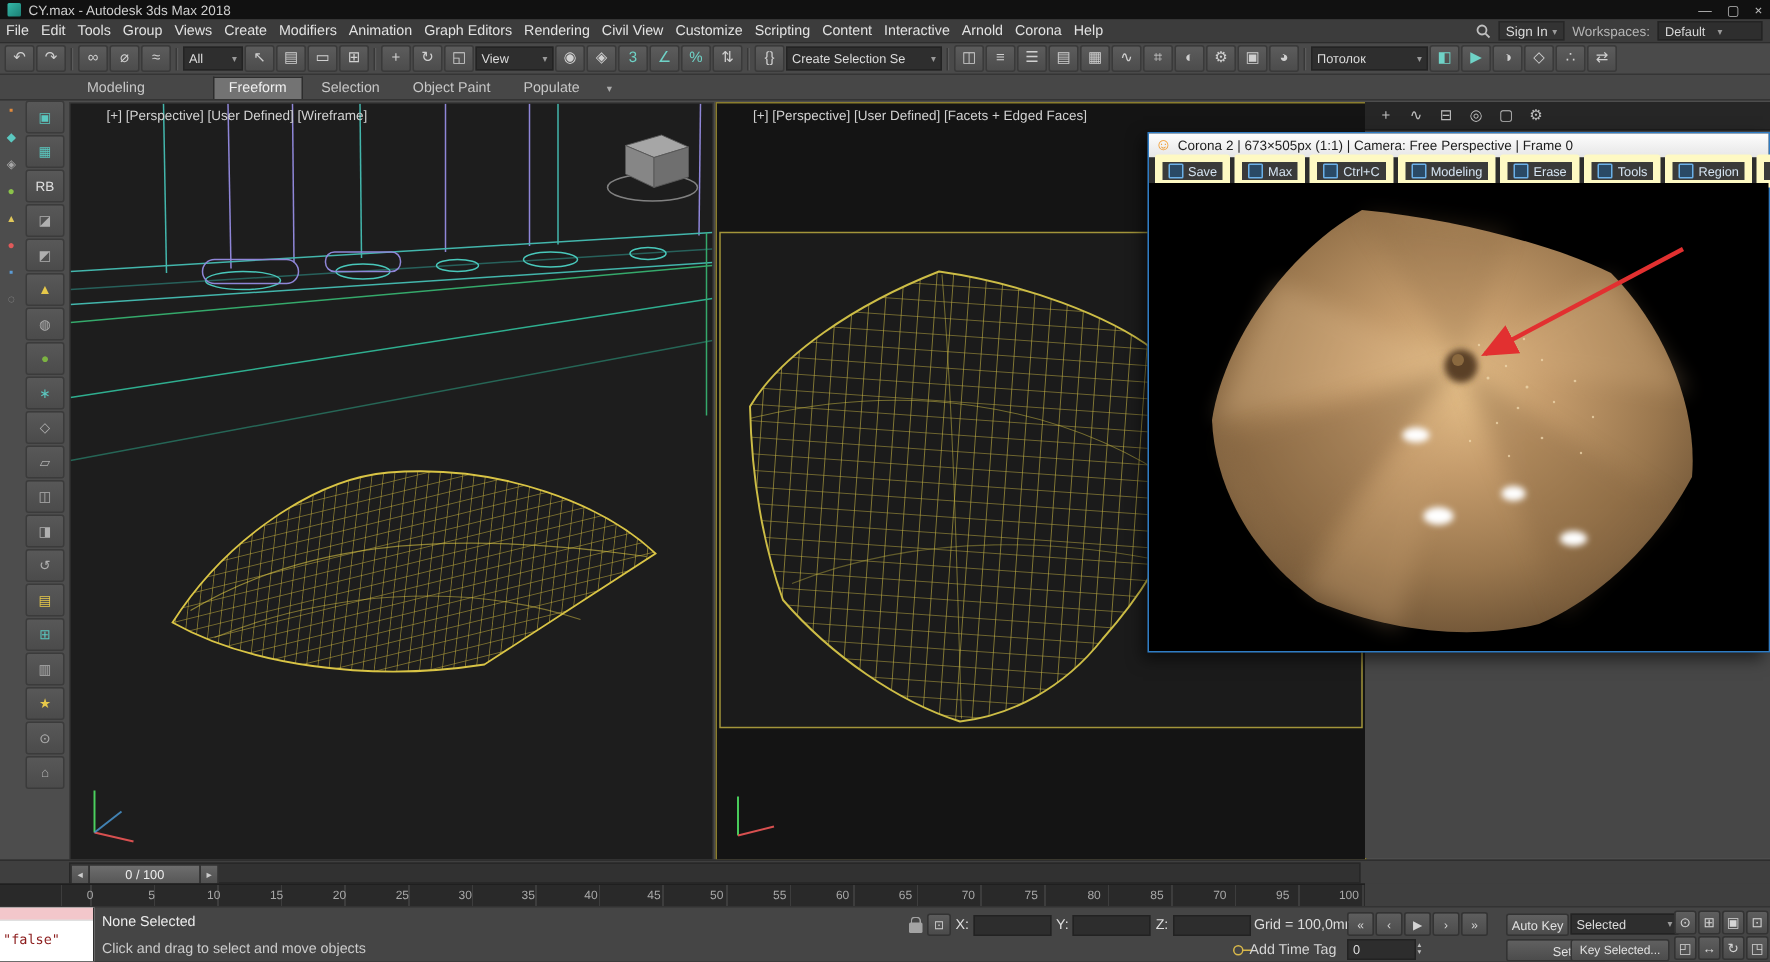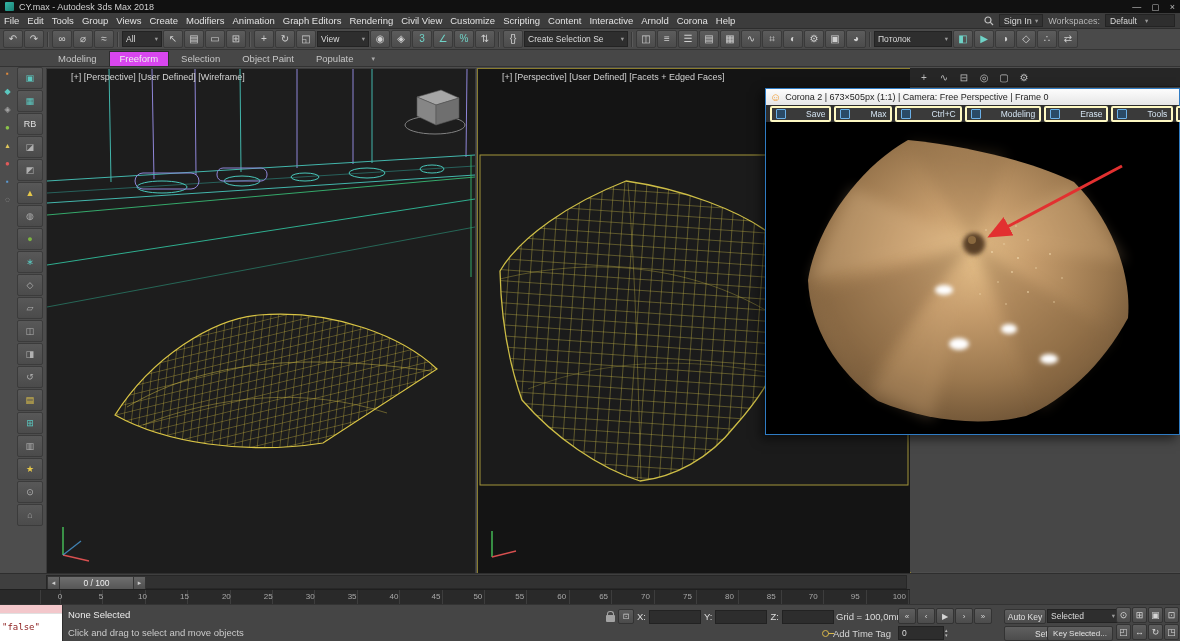--- a/index.html
+++ b/index.html
@@ -23,21 +23,21 @@
   .tgroup{display:contents;}
   .tbtn{width:18px;height:16px;flex:0 0 auto;background:linear-gradient(#5c5c5c,#4c4c4c);border:1px solid #3a3a3a;border-radius:2px;
         display:flex;align-items:center;justify-content:center;font-size:10px;color:#d0d0d0;line-height:1;overflow:hidden;}
   .tsep{width:1px;height:15px;background:#383838;border-right:1px solid #5a5a5a;margin:0 2px;flex:0 0 auto;}
   .tdrop{height:14px;background:#2e2e2e;border:1px solid #232323;display:flex;align-items:center;justify-content:space-between;
          gap:3px;font-size:8.5px;padding:0 3px;color:#ddd;flex:0 0 auto;white-space:nowrap;overflow:hidden;}
   .w34{width:32px;} .w44{width:44px;} .w96{width:96px;} .w72{width:70px;}
   
   .ribbon{height:16px;background:#474747;border-bottom:1px solid #333;display:flex;align-items:flex-end;gap:2px;padding-left:48px;font-size:9.5px;}
   .rtab{padding:1px 10px 2px 10px;color:#c6c6c6;}
-  .rtab.active{background:#d946ef;color:#efefef;border:1px solid #2d2d2d;border-bottom:none;}
+  .rtab.active{background:#737373;color:#efefef;border:1px solid #2d2d2d;border-bottom:none;margin-left:33px;}
   .rchev{font-size:7px;color:#aaa;padding:0 6px 3px 6px;}
   
   .main{position:absolute;top:64px;left:0;right:0;height:509px;}
   .left-dock{position:absolute;left:0;top:0;width:45px;height:100%;display:flex;}
   .dock-narrow{width:15px;display:flex;flex-direction:column;align-items:center;gap:10px;padding-top:6px;font-size:8px;}
   .dock-wide{width:30px;display:flex;flex-direction:column;align-items:center;gap:1px;padding-top:3px;}
   .dtile{width:24px;height:20px;background:linear-gradient(#585858,#4b4b4b);border:1px solid #3b3b3b;border-radius:2px;
          display:flex;align-items:center;justify-content:center;font-size:9px;flex:0 0 auto;}
   .dico{line-height:1;}
   .viewport{position:absolute;top:4px;height:504px;overflow:hidden;}
@@ -47,21 +47,21 @@
   .vp-canvas{position:absolute;top:0;left:0;}
   .right-panel{position:absolute;left:910px;top:4px;right:0;height:504px;background:#474747;}
   .rp-tabs{height:18px;background:#262626;border-bottom:1px solid #1d1d1d;display:flex;align-items:center;gap:4px;padding:0 6px;font-size:10px;color:#bdbdbd;}
   .rp-tab{width:16px;text-align:center;}
   
   .corona{position:absolute;left:765px;top:24px;width:415px;height:347px;background:#1e1e1e;border:1px solid #2f7cc4;
           box-shadow:-4px 4px 10px rgba(0,0,0,.55);z-index:5;box-sizing:border-box;}
   .corona-titlebar{height:16px;background:linear-gradient(#fdfdfd,#e6e6e6);color:#1d1d1d;font-size:9px;display:flex;align-items:center;gap:4px;padding:0 4px;}
   .smiley{color:#f29b2d;font-size:11px;line-height:1;}
   .corona-toolbar{height:17px;background:#2d2d2d;display:flex;align-items:center;gap:3px;padding:0 4px;font-size:8.5px;color:#d5e4f2;}
-  .cbtn{display:flex;align-items:center;gap:20px;padding:1px 4px;background:#3a3a3a;border:2px solid #fef9c3;border-radius:2px;white-space:nowrap;}
+  .cbtn{display:flex;align-items:center;gap:3px;padding:1px 4px;background:#3a3a3a;border:5px solid #fef9c3;border-radius:2px;white-space:nowrap;}
   .cbtn:last-child{margin-left:auto;}
   .chip{width:8px;height:8px;background:#2a4a66;border:1px solid #6ab0e8;border-radius:1px;flex:0 0 auto;}
   .corona-render{position:absolute;top:33px;left:0;right:0;bottom:0;background:#000;}
   
   .timeslider{position:absolute;top:573px;left:0;width:100%;height:16px;background:#3f3f3f;border-top:1px solid #2e2e2e;}
   .ts-track{position:absolute;left:46px;top:1px;width:859px;height:12px;background:#313131;border:1px solid #272727;}
   .ts-btn{position:absolute;top:2px;width:11px;height:12px;background:linear-gradient(#656565,#4f4f4f);border:1px solid #333;
           font-size:7px;color:#ccc;display:flex;align-items:center;justify-content:center;}
   .ts-prev{left:47px;} .ts-next{left:133px;}
   .ts-handle{position:absolute;left:59px;top:2px;width:73px;height:12px;background:linear-gradient(#6e6e6e,#565656);border:1px solid #333;

